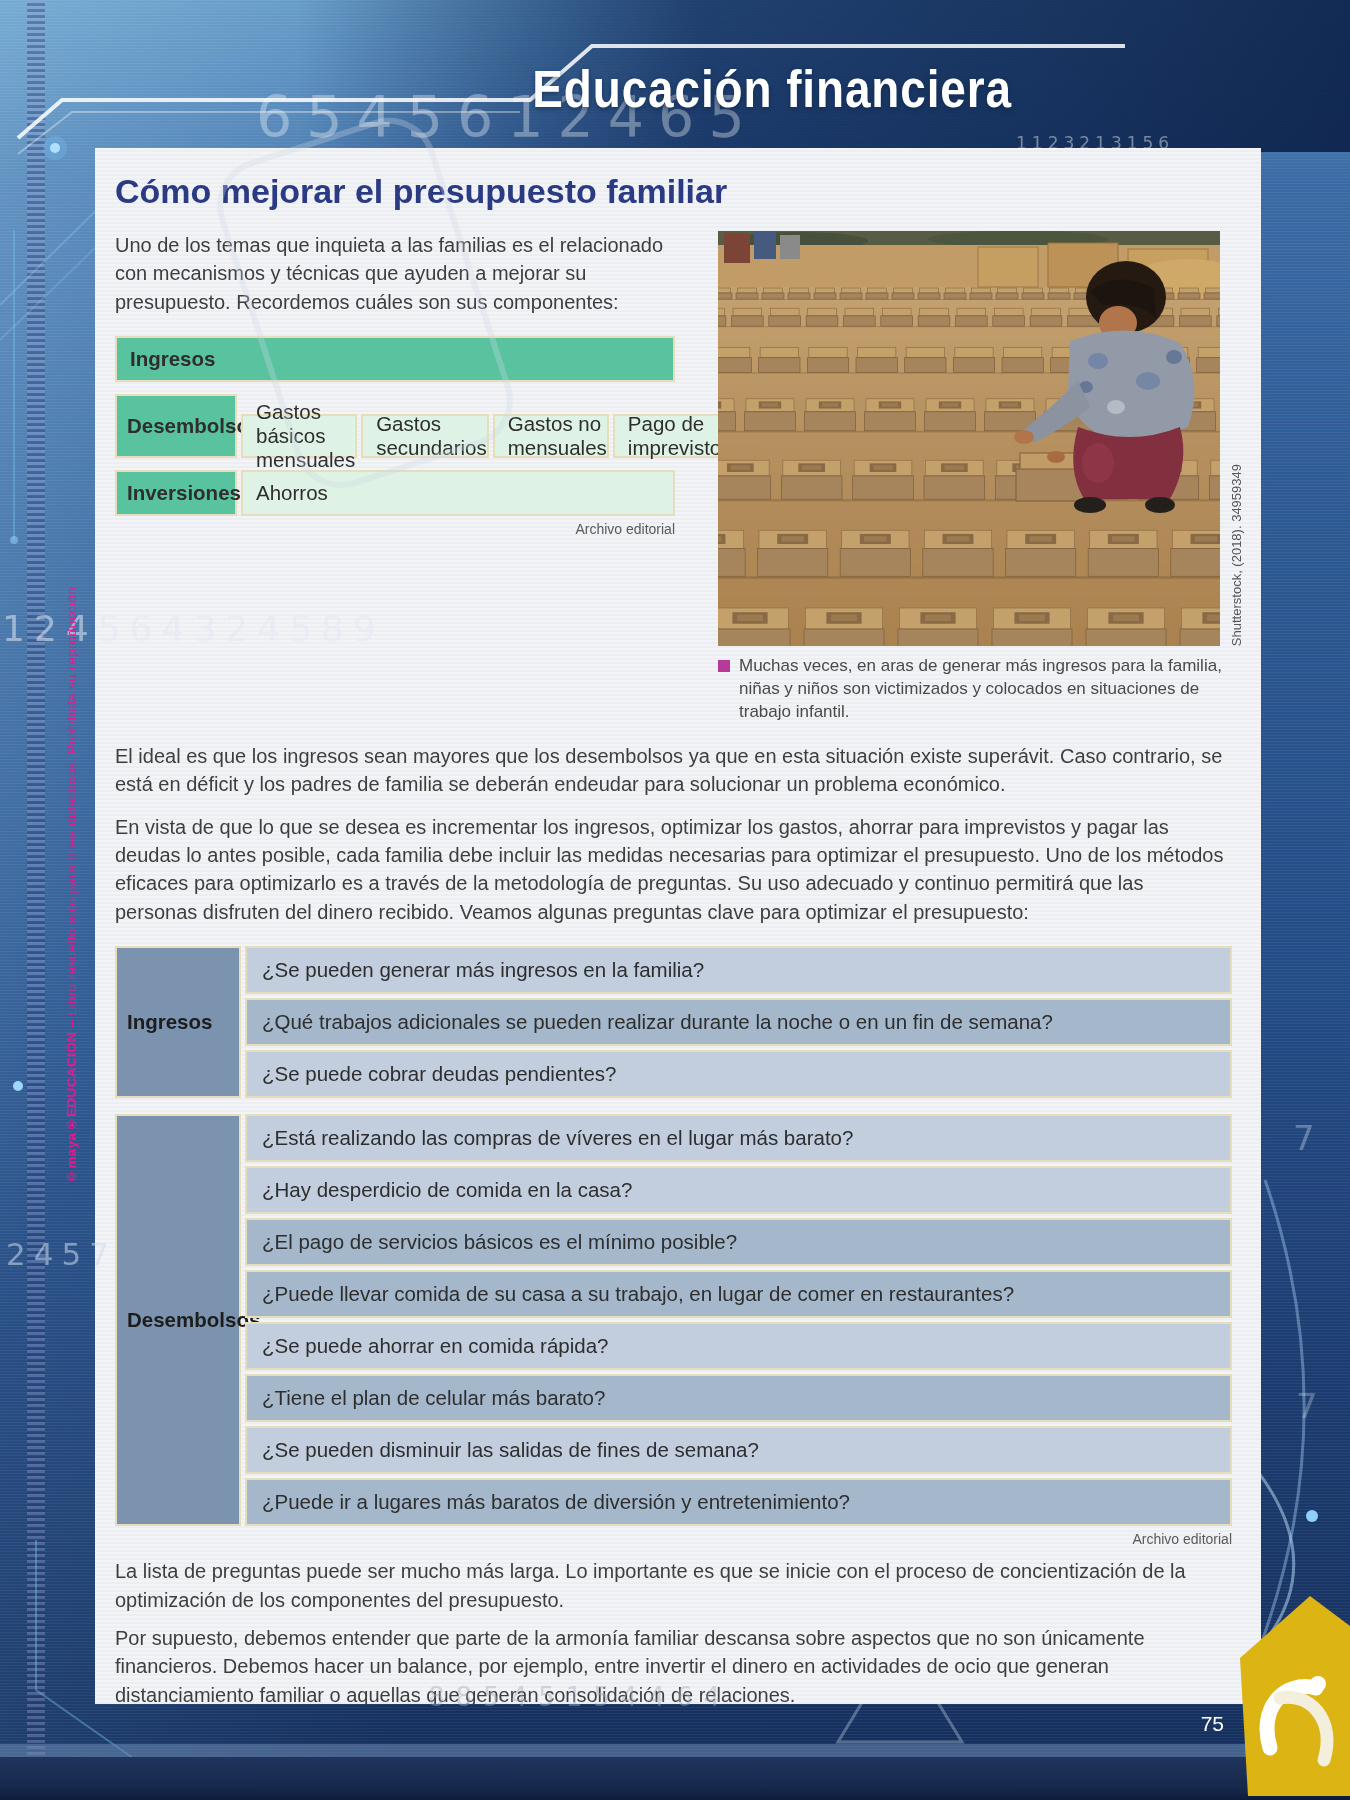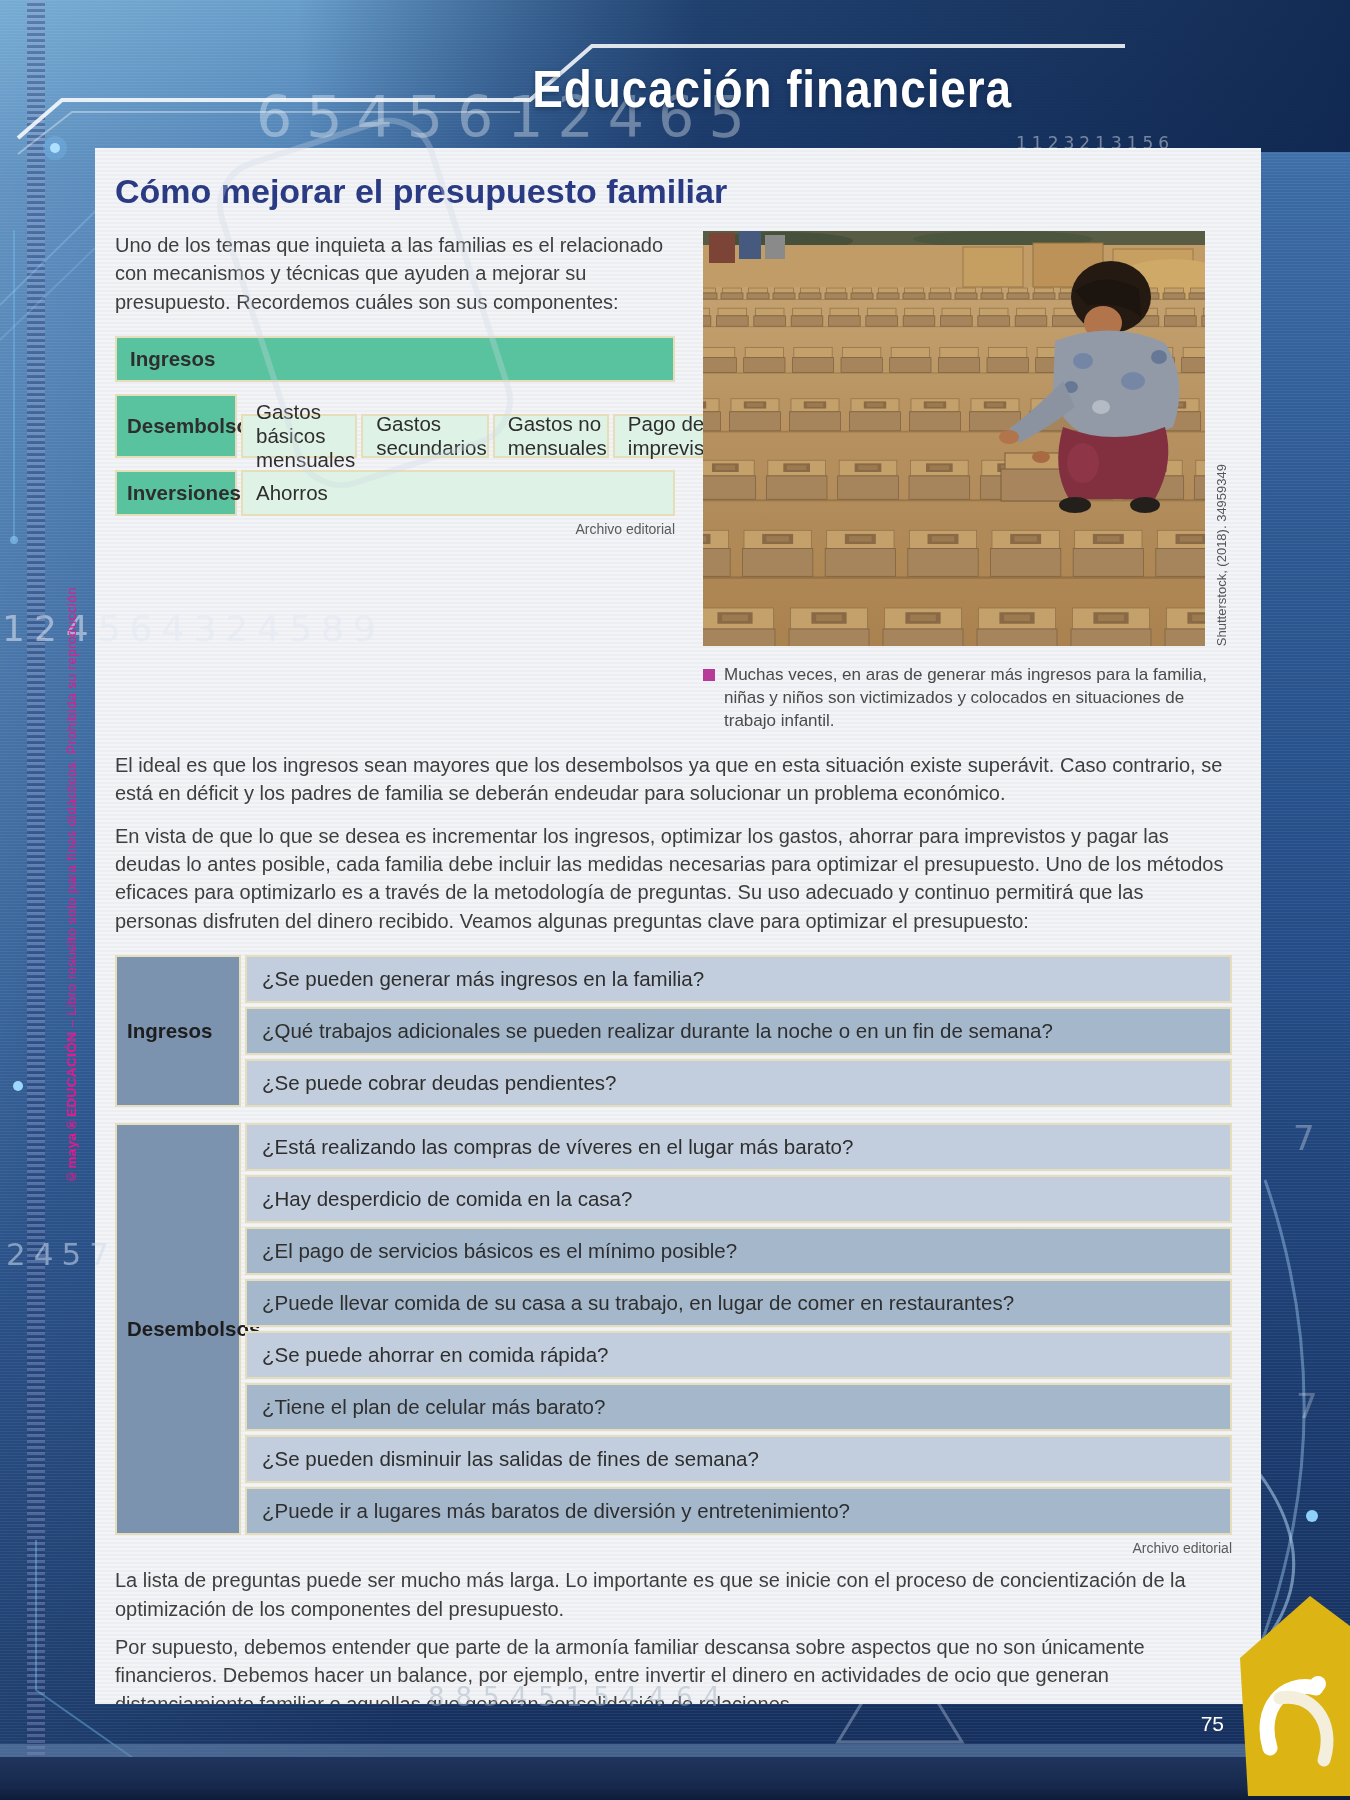--- a/index.html
+++ b/index.html
@@ -33,21 +33,21 @@
     text-shadow:0 2px 6px rgba(10,30,60,.5);}
 
   .panel{position:absolute;left:95px;top:148px;width:1166px;height:1556px;z-index:2;
     background:
       repeating-linear-gradient(180deg, rgba(255,255,255,.35) 0 2px, rgba(0,0,0,0) 2px 4px),
       #eceef2;
     box-sizing:border-box;padding:20px 20px 0 20px;overflow:hidden;}
 
   .page-title{font-size:34px;font-weight:bold;color:var(--title-blue,#2a3b84);margin:4px 0 0 0;}
 
-  .row{display:flex;gap:28px;margin-top:20px;}
+  .row{display:flex;gap:43px;margin-top:20px;}
   .col-left{width:560px;flex:none;}
   .col-right{width:512px;flex:none;}
 
   .body-text{font-size:20px;line-height:1.42;color:#3e3e3e;}
   .intro{margin:0;}
 
   
   .t1{margin-top:20px;width:560px;}
   .cell{border:2px solid var(--cream-border,#e7dfbc);box-sizing:border-box;display:flex;align-items:center;
     padding-left:13px;font-size:20.5px;color:#2e2e2e;}
@@ -59,21 +59,21 @@
   .t1-items{flex:1;display:flex;flex-direction:row;gap:4px;margin-top:20px;}
   .t1-items .cell{height:44px;}
   .t1 .single{height:46px;flex:1;}
   .credit-line{font-size:14px;color:#5a5a5a;text-align:right;margin-top:5px;}
 
   
   .photo-wrap{position:relative;width:502px;}
   .photo-wrap svg{display:block;}
   .photo-credit{position:absolute;bottom:0;right:-24px;writing-mode:vertical-rl;transform:rotate(180deg);
     font-size:13px;color:#55565a;white-space:nowrap;}
-  .caption{display:flex;gap:9px;margin-top:18px;width:505px;font-size:17px;line-height:1.35;color:#4a4a4a;}
+  .caption{display:flex;gap:9px;margin-top:9px;width:505px;font-size:17px;line-height:1.35;color:#4a4a4a;}
   .caption .bullet{width:12px;height:12px;background:var(--magenta,#b83a98);flex:none;margin-top:5px;}
 
   .para{margin:14px 16px 0 0;}
   .para.first{margin-top:18px;}
 
   
   .qt{display:flex;gap:4px;margin-top:20px;width:1117px;}
   .qt + .qt{margin-top:16px;}
   .qt-label{width:126px;flex:none;background:var(--blue-label,#7b93ae);border:2px solid var(--cream-border,#ded8b6);
     box-sizing:border-box;display:flex;align-items:center;padding-left:10px;font-size:20.5px;font-weight:600;color:#1d1d1d;}

